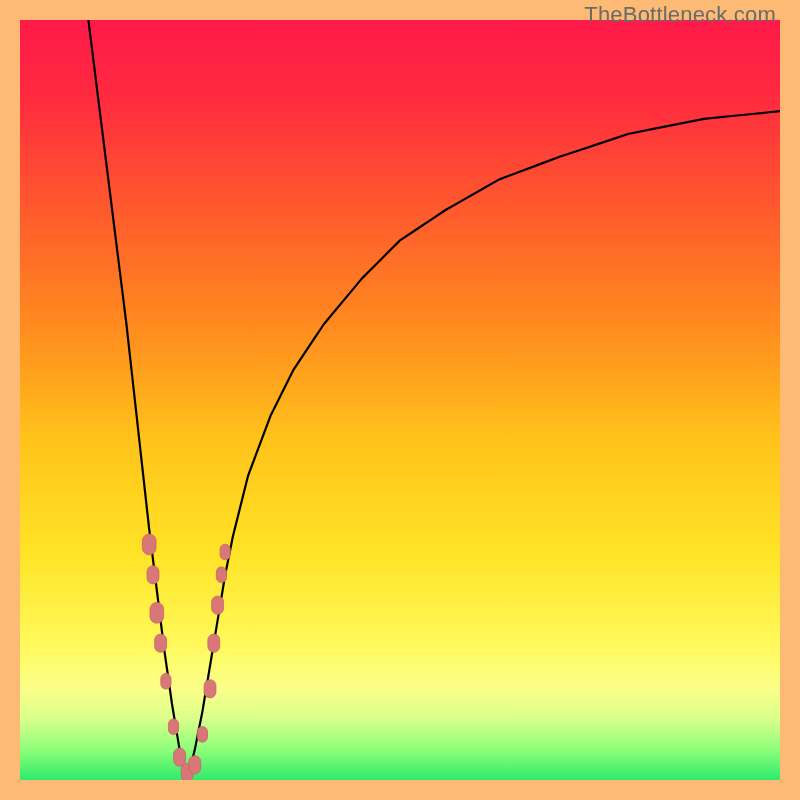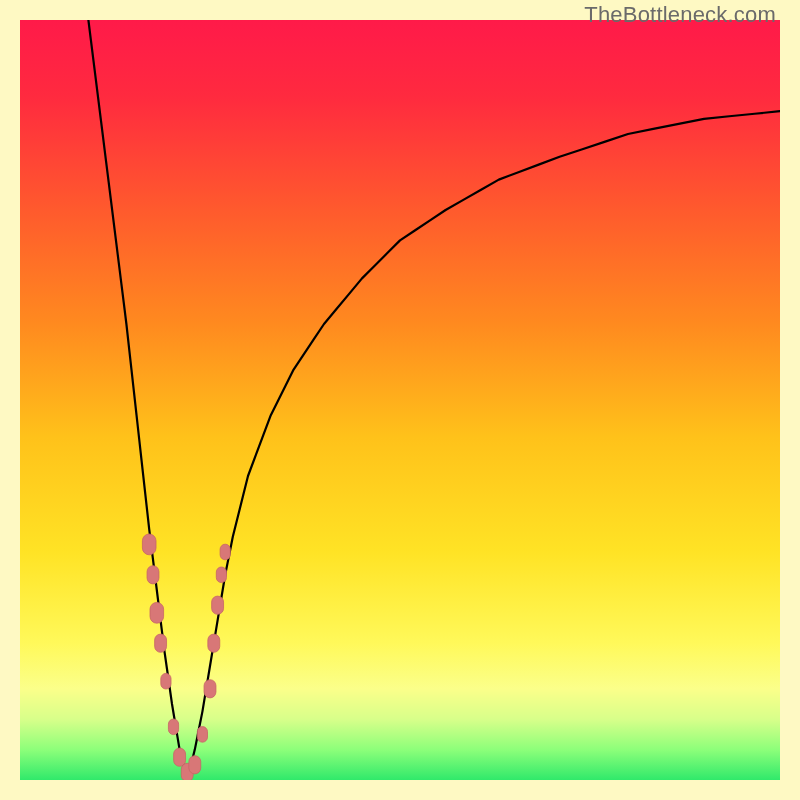--- a/index.html
+++ b/index.html
@@ -7,21 +7,21 @@
     padding: 0;
     width: 800px;
     height: 800px;
     overflow: hidden;
     background: #000;
     font-family: Arial, Helvetica, sans-serif;
   }
   .frame {
     position: absolute;
     inset: 0;
-    background: #fef9c3;
+    background: #fdba74;
     padding-left: 7px;
   }
   .plot-area {
     position: absolute;
     
     left: 20px;
     top: 20px;
     width: 760px;
     height: 760px;
     overflow: hidden;

